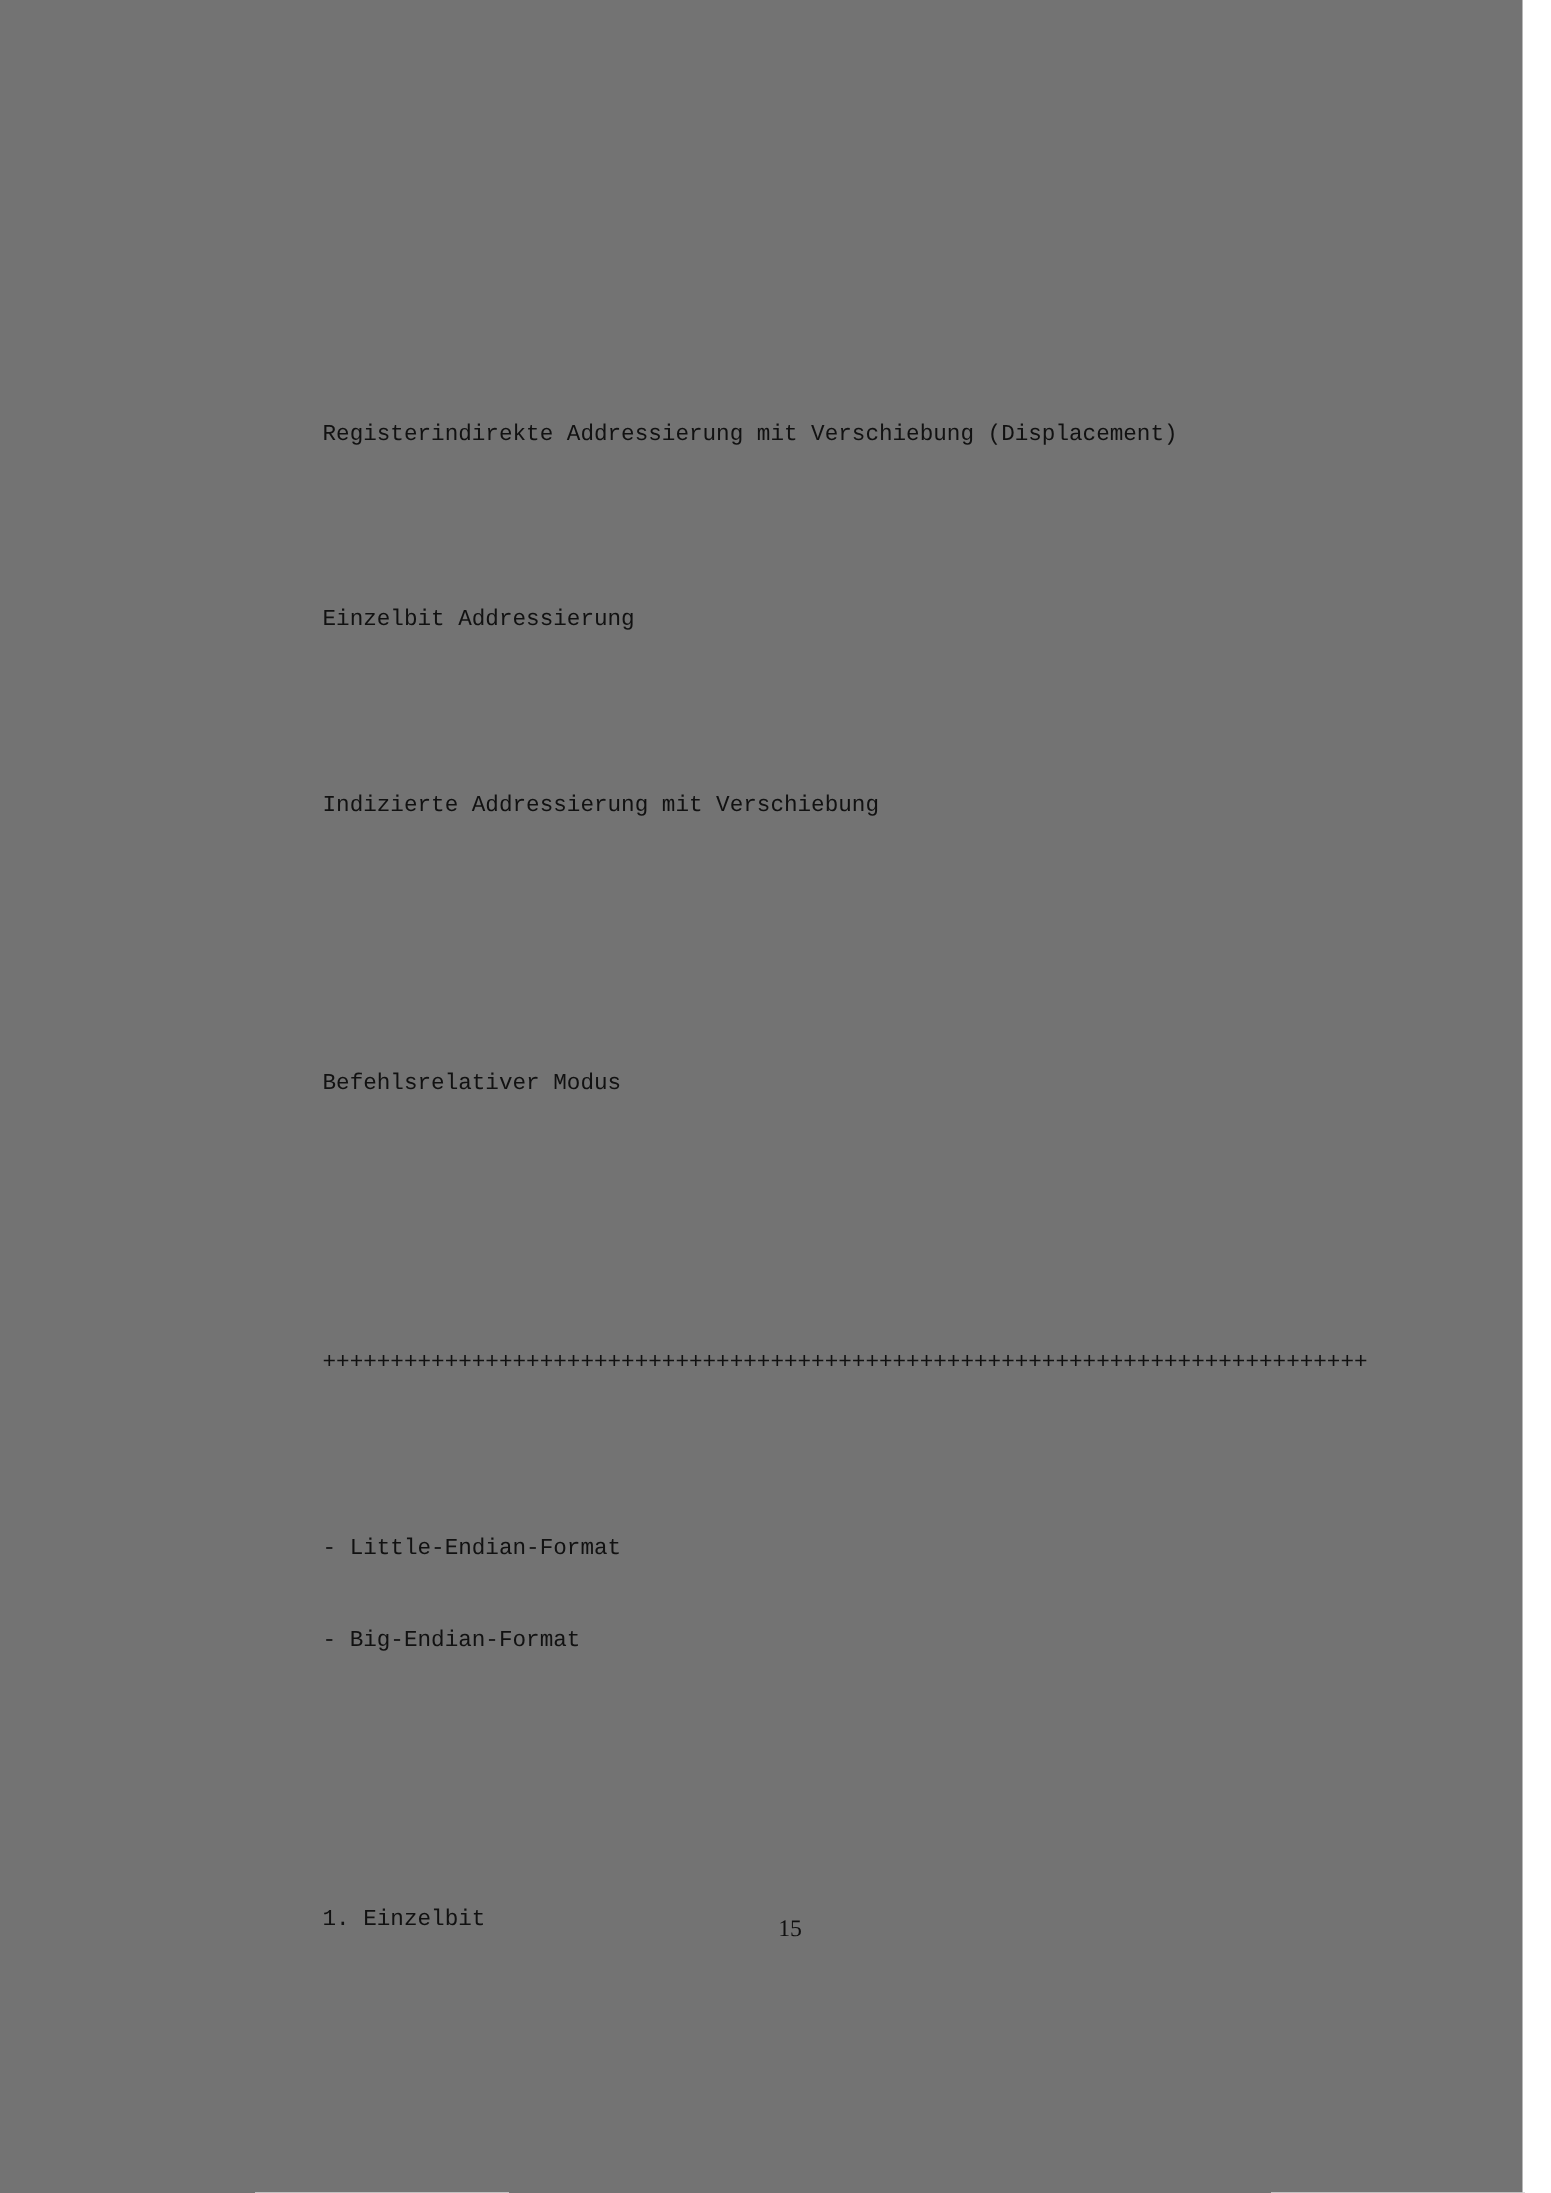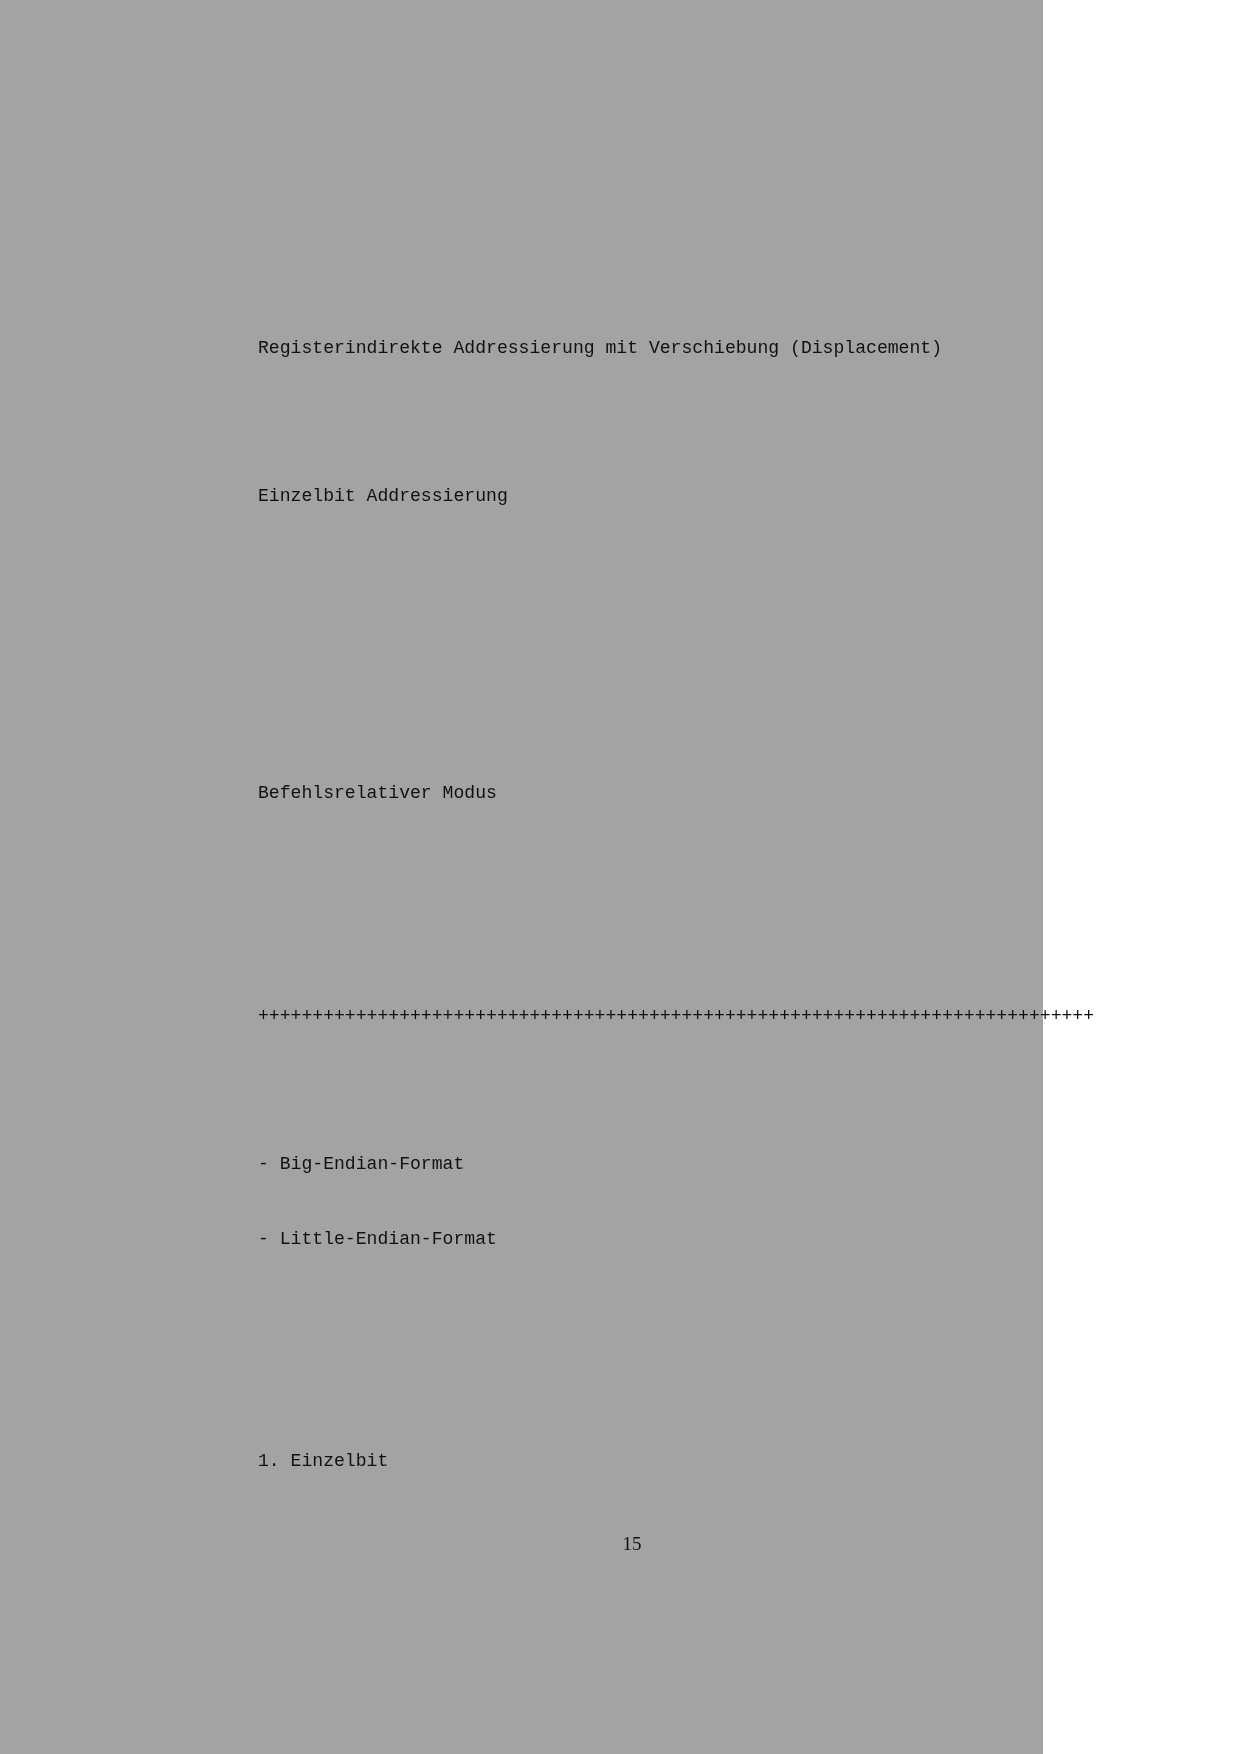--- a/index.html
+++ b/index.html
@@ -10,23 +10,23 @@
     body {
       width: 1241px;
       height: 1754px;
       position: relative;
       overflow: hidden;
     }
     .page {
       position: absolute;
       left: 0;
       top: 0;
-      width: 1043px;
+      width: 1218px;
       height: 1754px;
-      background: #a3a3a3;
+      background: #737373;
     }
     .content {
       position: absolute;
       left: 258px;
       top: 286px;
       width: 900px;
       font-family: "Liberation Mono", "DejaVu Sans Mono", monospace;
       font-size: 18.1px;
       line-height: 24.75px;
       color: #111111;
@@ -49,29 +49,30 @@
   </style>
 </head>
 <body>
 
 <div class="page">
   <div class="content">
     <span class="line">Registerindirekte Addressierung mit Verschiebung (Displacement)</span>
     <span class="line"></span>
     <span class="line">Einzelbit Addressierung</span>
     <span class="line"></span>
+    <span class="line">Indizierte Addressierung mit Verschiebung</span>
     <span class="line"></span>
     <span class="line"></span>
     <span class="line">Befehlsrelativer Modus</span>
     <span class="line"></span>
     <span class="line"></span>
     <span class="line">+++++++++++++++++++++++++++++++++++++++++++++++++++++++++++++++++++++++++++++</span>
     <span class="line"></span>
+    <span class="line">- Little-Endian-Format</span>
     <span class="line">- Big-Endian-Format</span>
-    <span class="line">- Little-Endian-Format</span>
     <span class="line"></span>
     <span class="line"></span>
     <span class="line">1. Einzelbit</span>
     
     
     
     
     
     
     

